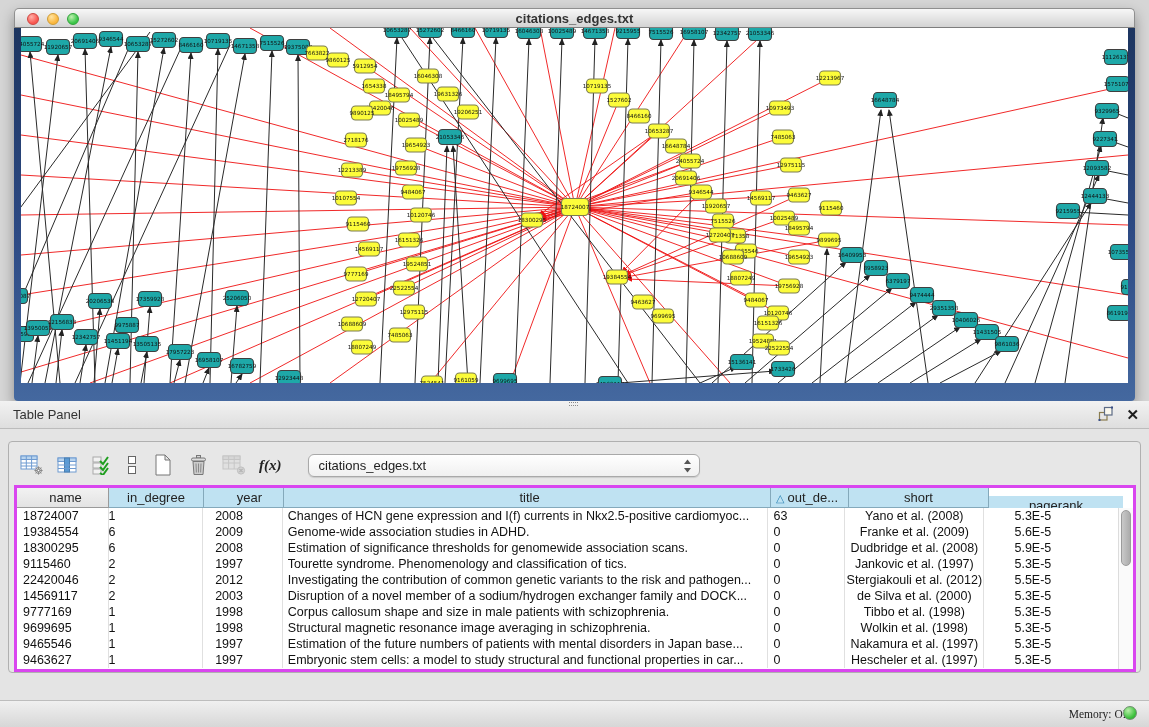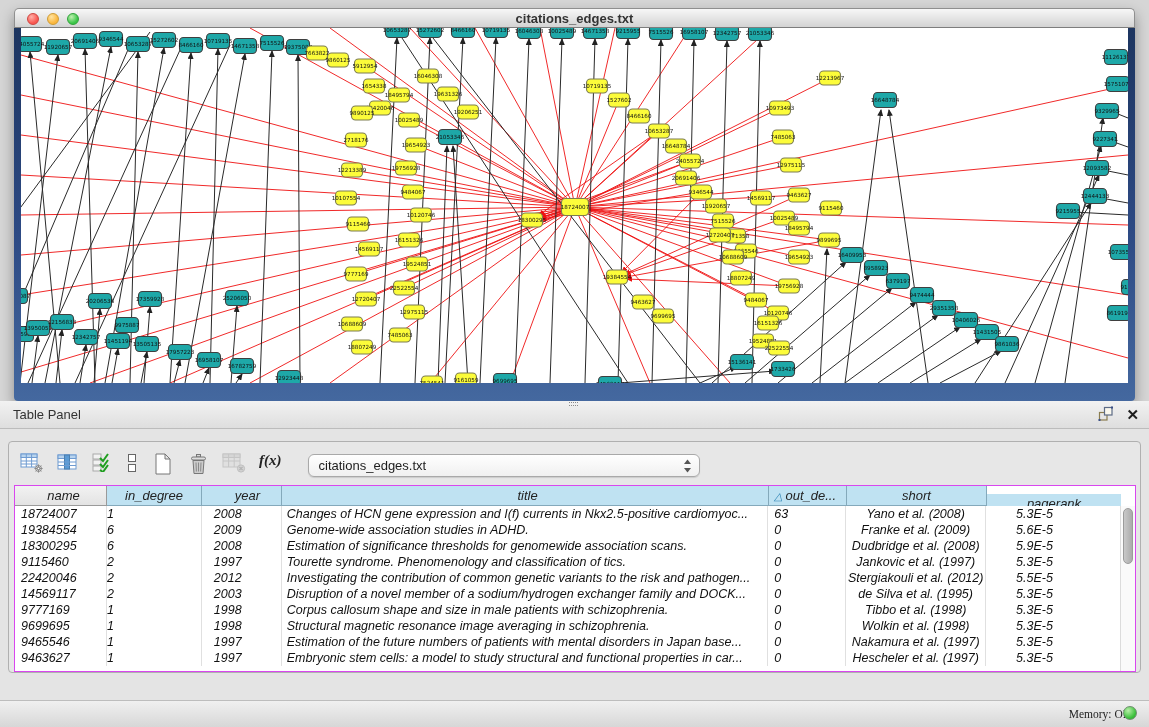--- a/index.html
+++ b/index.html
@@ -33,30 +33,30 @@
     background:linear-gradient(#f2f2f2,#dedede); border-bottom:1px solid #bcbcbc; }
   .grip { position:absolute; left:569px; top:1px; width:9px; height:4px;
     border-top:1px dotted #8a8a8a; border-bottom:1px dotted #8a8a8a; }
   .panel-title { position:absolute; left:13px; top:6px; font-size:13px; color:#333; }
   .hdr-icons { position:absolute; right:10px; top:5px; display:flex; gap:12px; align-items:center; }
   .close-x { font-size:15px; font-weight:bold; color:#1c1c1c; line-height:15px; cursor:default; }
   .panel-body { position:absolute; left:0; top:429px; width:1149px; height:271px; background:#e4e4e4; }
   .inner-box { position:absolute; left:8px; top:12px; width:1133px; height:232px;
     background:#e7e7e7; border:1px solid #b0b0b0; border-radius:4px; }
   .toolbar { position:absolute; left:10px; top:6px; height:34px; display:flex; align-items:center; gap:11px; }
-  .tbtn { background:none; border:none; padding:1px; height:28px; display:flex; }
+  .tbtn { background:none; border:none; padding:1px; height:28px; display:flex; align-items:center; }
   .tbtn.disabled { opacity:.45; }
   .fx { font-family:"Liberation Serif",serif; font-style:italic; font-weight:bold; font-size:15px; color:#222; }
   .combo { position:relative; margin-left:14px; width:392px; height:23px; background:linear-gradient(#ffffff,#f0f0f0);
     border:1px solid #a9a9a9; border-radius:6px; box-shadow:0 1px 1px rgba(0,0,0,.12); }
   .combo-text { position:absolute; left:10px; top:3px; font-size:13px; color:#1d1d1d; }
   .combo-arrows { position:absolute; right:7px; top:4px; }
   
   .table-wrap { position:absolute; left:5px; top:43px; width:1122px; height:187px; background:#ffffff;
-    border:1px solid #d946ef;font-style:italic; }
+    border:3px solid #d946ef; }
   .thead { display:flex; height:20px; }
   .hc { height:20px; font-size:13px; color:#222; text-align:center; line-height:19px;
     border-right:1px solid #84a9bb; border-bottom:1px solid #84a9bb; background:#bfe2f2;
     overflow:hidden; white-space:nowrap; }
   .hc.gray { background:linear-gradient(#f2f2f2,#e3e3e3); border-right:1px solid #9a9a9a; border-bottom:1px solid #9a9a9a; }
   .sortglyph { color:#2f85b5; font-size:11px; margin-right:3px; }
   .hc.left { text-align:left; padding-left:5px; }
   .tbody { position:absolute; left:0; top:20px; right:15px; bottom:0; overflow:hidden; background:#fff; }
   .trow { display:flex; height:16px; }
   .td { font-size:12.5px; color:#111; line-height:16px; white-space:nowrap; overflow:hidden;
@@ -918,21 +918,21 @@
               <div class="td c4">0</div>
               <div class="td c5">Stergiakouli et al. (2012)</div>
               <div class="td c6">5.5E-5</div>
             </div>
             <div class="trow">
               <div class="td c0">14569117</div>
               <div class="td c1">2</div>
               <div class="td c2">2003</div>
               <div class="td c3">Disruption of a novel member of a sodium/hydrogen exchanger family and DOCK...</div>
               <div class="td c4">0</div>
-              <div class="td c5">de Silva et al. (1995)</div>
+              <div class="td c5">de Silva et al. (2000)</div>
               <div class="td c6">5.3E-5</div>
             </div>
             <div class="trow">
               <div class="td c0">9777169</div>
               <div class="td c1">1</div>
               <div class="td c2">1998</div>
               <div class="td c3">Corpus callosum shape and size in male patients with schizophrenia.</div>
               <div class="td c4">0</div>
               <div class="td c5">Tibbo et al. (1998)</div>
               <div class="td c6">5.3E-5</div>

